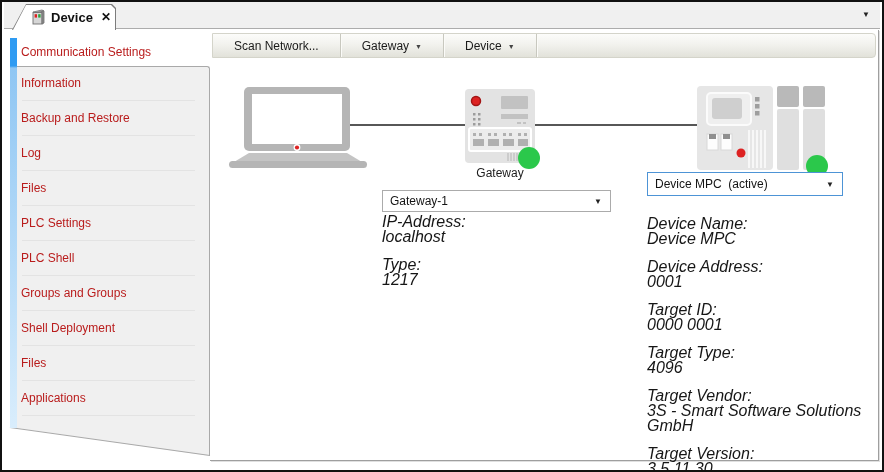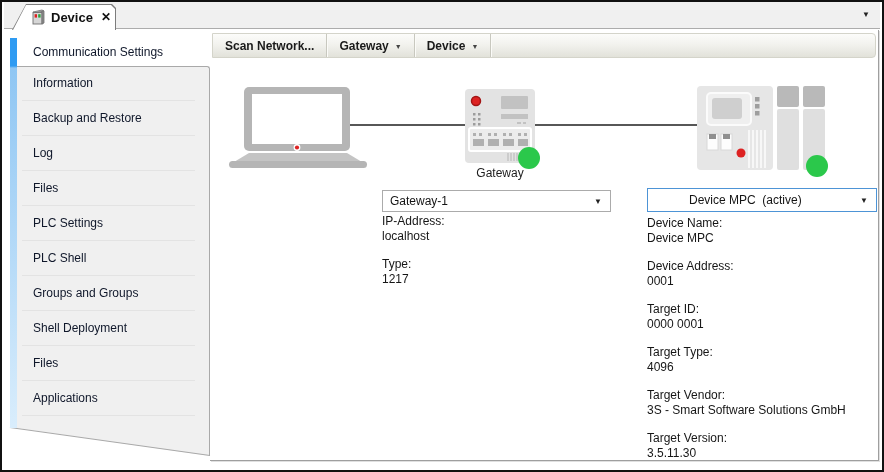--- a/index.html
+++ b/index.html
@@ -43,71 +43,71 @@
     position:absolute; left:8px; top:425px; width:202px; height:1px; background:#a9a9a9;
     transform: rotate(7.97deg); transform-origin: 0 0; z-index:2;
   }
   .sidebar-strip {
     position:absolute; left:8px; top:36px; width:7px; height:390px; z-index:3;
     background: linear-gradient(180deg, var(--accent-blue,#2f9bf2) 0px, var(--accent-blue,#2f9bf2) 28px,
                 #8fc6f3 30px, #d9edfc 100%);
   }
   .sidebar-items { position:absolute; left:15px; top:36px; width:193px; z-index:4; }
   .side-item {
-    position:relative; height:35px; line-height:35px; padding-left:16px;
-    font-size:12px; color:#0f172a; background:transparent; cursor:default;
+    position:relative; height:35px; line-height:35px; padding-left:4px;
+    font-size:12px; color:#b91c1c; background:transparent; cursor:default;
   }
   .side-item.selected { height:28px; line-height:28px; background:#ffffff; }
   .side-item:not(.selected)::after {
     content:""; position:absolute; left:5px; right:15px; bottom:0; height:1px; background:#e3e3e3;
   }
 
   
   .main {
     position:absolute; left:208px; top:28px; width:669px; height:431px;
     background:#ffffff; border-right:1px solid #9f9f9f; border-bottom:1px solid #9f9f9f;
     box-shadow: 1px 1px 0 0 #e0e0e0;
   }
   .toolbar {
     position:absolute; left:2px; top:3px; right:2px; height:25px;
     background: linear-gradient(180deg,#fcfcfa 0%, #f2f2ee 45%, #e2e2da 100%);
     border:1px solid #d4d4ca; border-radius:0 4px 4px 0;
     display:flex; align-items:stretch;
   }
   .tb-btn {
-    display:flex; align-items:center; gap:6px; padding:0 12px; font-size:12px; color:#1a1a1a;
-    border-right:1px solid #c8c8bf; box-shadow: 1px 0 0 #fbfbf8; cursor:default;font-weight:bold;
+    display:flex; align-items:center; gap:6px; padding:0 21px; font-size:12px; color:#1a1a1a;
+    border-right:1px solid #c8c8bf; box-shadow: 1px 0 0 #fbfbf8; cursor:default;
   }
   .tb-arrow { font-size:7px; color:#444; transform:translateY(1px); }
 
   
   .conn-line { position:absolute; left:137px; top:94px; width:352px; height:2px; background:#575757; z-index:1; }
   .icon-abs { position:absolute; z-index:2; }
   .laptop-icon   { left:18px;  top:57px; }
   .gateway-icon  { left:255px; top:59px; }
   .plc-icon      { left:487px; top:56px; }
   .gateway-caption { position:absolute; left:240px; top:136px; width:100px; text-align:center;
     font-size:12px; color:#1c1c1c; z-index:2; }
 
   
   .combo {
     position:absolute; height:22px; background:#ffffff; border:1px solid #ababab;
     display:flex; align-items:center; font-size:12px; color:#141414; z-index:2;
   }
   .combo-gateway { left:172px; top:160px; width:229px; }
-  .combo-device  { left:437px; top:158px; width:230px; height:24px; border:1px solid var(--focus-border-blue,#4d94d6);padding-left:34px; }
+  .combo-device  { left:437px; top:142px; width:196px; height:24px; border:1px solid var(--focus-border-blue,#4d94d6); }
   .combo-text { flex:1; padding-left:7px; white-space:pre; overflow:hidden; }
   .combo-arrow { font-size:8px; color:#222; padding-right:8px; }
 
   
   .fields { position:absolute; z-index:2; }
   .fields-gateway { left:172px; top:184px; width:240px; }
   .fields-device  { left:437px; top:186px; width:240px; }
   .field { margin-bottom:13px; }
-  .fld-label, .fld-value { font-size:12px; line-height:15px; color:#161616; }
+  .fld-label, .fld-value { font-size:16px; line-height:15px; color:#161616;font-style:italic; }
 
   svg { display:block; overflow:visible; }
 </style>
 </head>
 <body>
 
 <div class="window">
 
   <div class="tabstrip">
     <div class="tab-list-arrow">▼</div>

